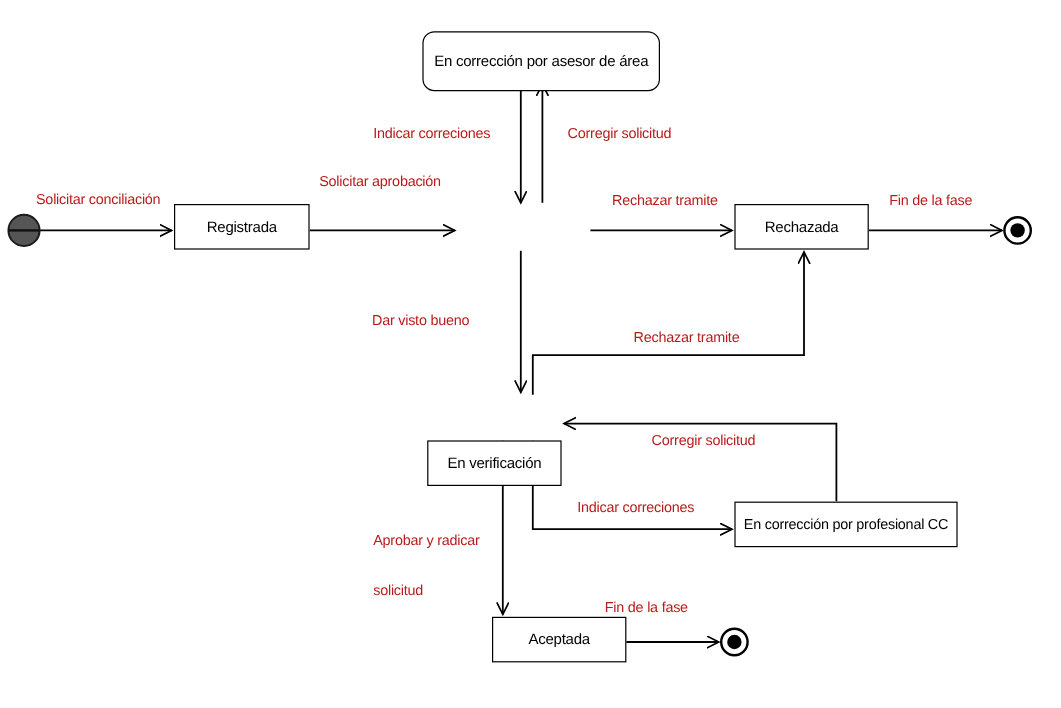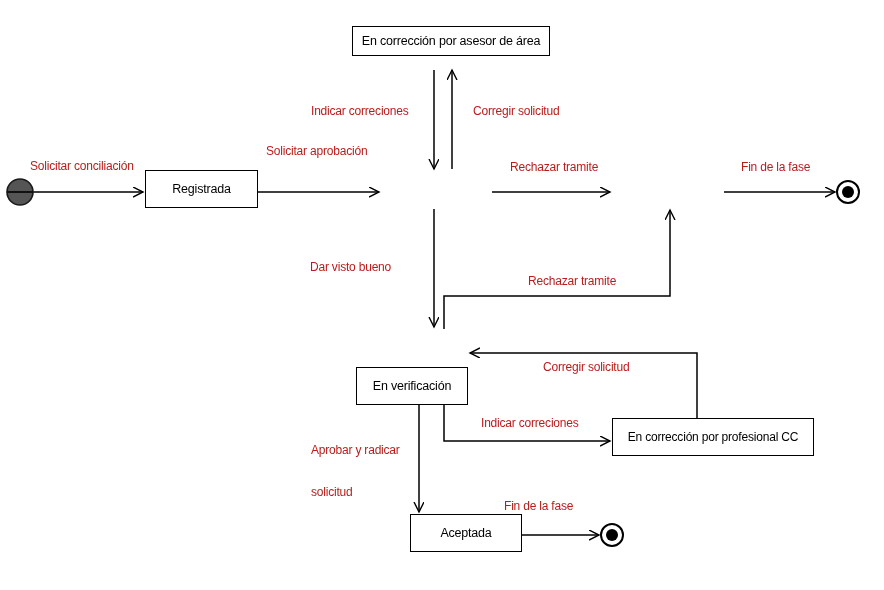--- a/index.html
+++ b/index.html
@@ -96,35 +96,38 @@
       <circle cx="848" cy="192" r="11" fill="#ffffff" stroke="#000000" stroke-width="2"></circle>
       <circle cx="848" cy="192" r="6" fill="#000000"></circle>
     </g>
 
     <g>
       <circle cx="612" cy="535" r="11" fill="#ffffff" stroke="#000000" stroke-width="2"></circle>
       <circle cx="612" cy="535" r="6" fill="#000000"></circle>
     </g>
   </svg>
 
-  <div class="state-box" style="left:352px; top:26px; width:198px; height:30px;">
+  <div class="state-box" style="left:352px; top:26px; width:198px; height:50px;border-radius:10px;">
     <span>En corrección por asesor de área</span>
   </div>
 
   <div class="state-box" style="left:145px; top:170px; width:113px; height:38px;">
     <span>Registrada</span>
   </div>
 
 
+  <div class="state-box" style="left:612px; top:170px; width:112px; height:38px;">
+    <span>Rechazada</span>
+  </div>
 
   <div class="state-box" style="left:356px; top:329px; width:112px; height:38px;margin-top:38px;">
     <span>En verificación</span>
   </div>
 
-  <div class="state-box" style="left:612px; top:418px; width:202px; height:38px; font-size:12px;">
+  <div class="state-box" style="left:612px; top:418px; width:186px; height:38px; font-size:12px;">
     <span>En corrección por profesional CC</span>
   </div>
 
   <div class="state-box" style="left:380px; top:514px; width:112px; height:38px;margin-left:30px;">
     <span>Aceptada</span>
   </div>
 
   <div class="edge-label" style="left:30px; top:159px;">Solicitar conciliación</div>
 
   <div class="edge-label" style="left:266px; top:144px;">Solicitar aprobación</div>

